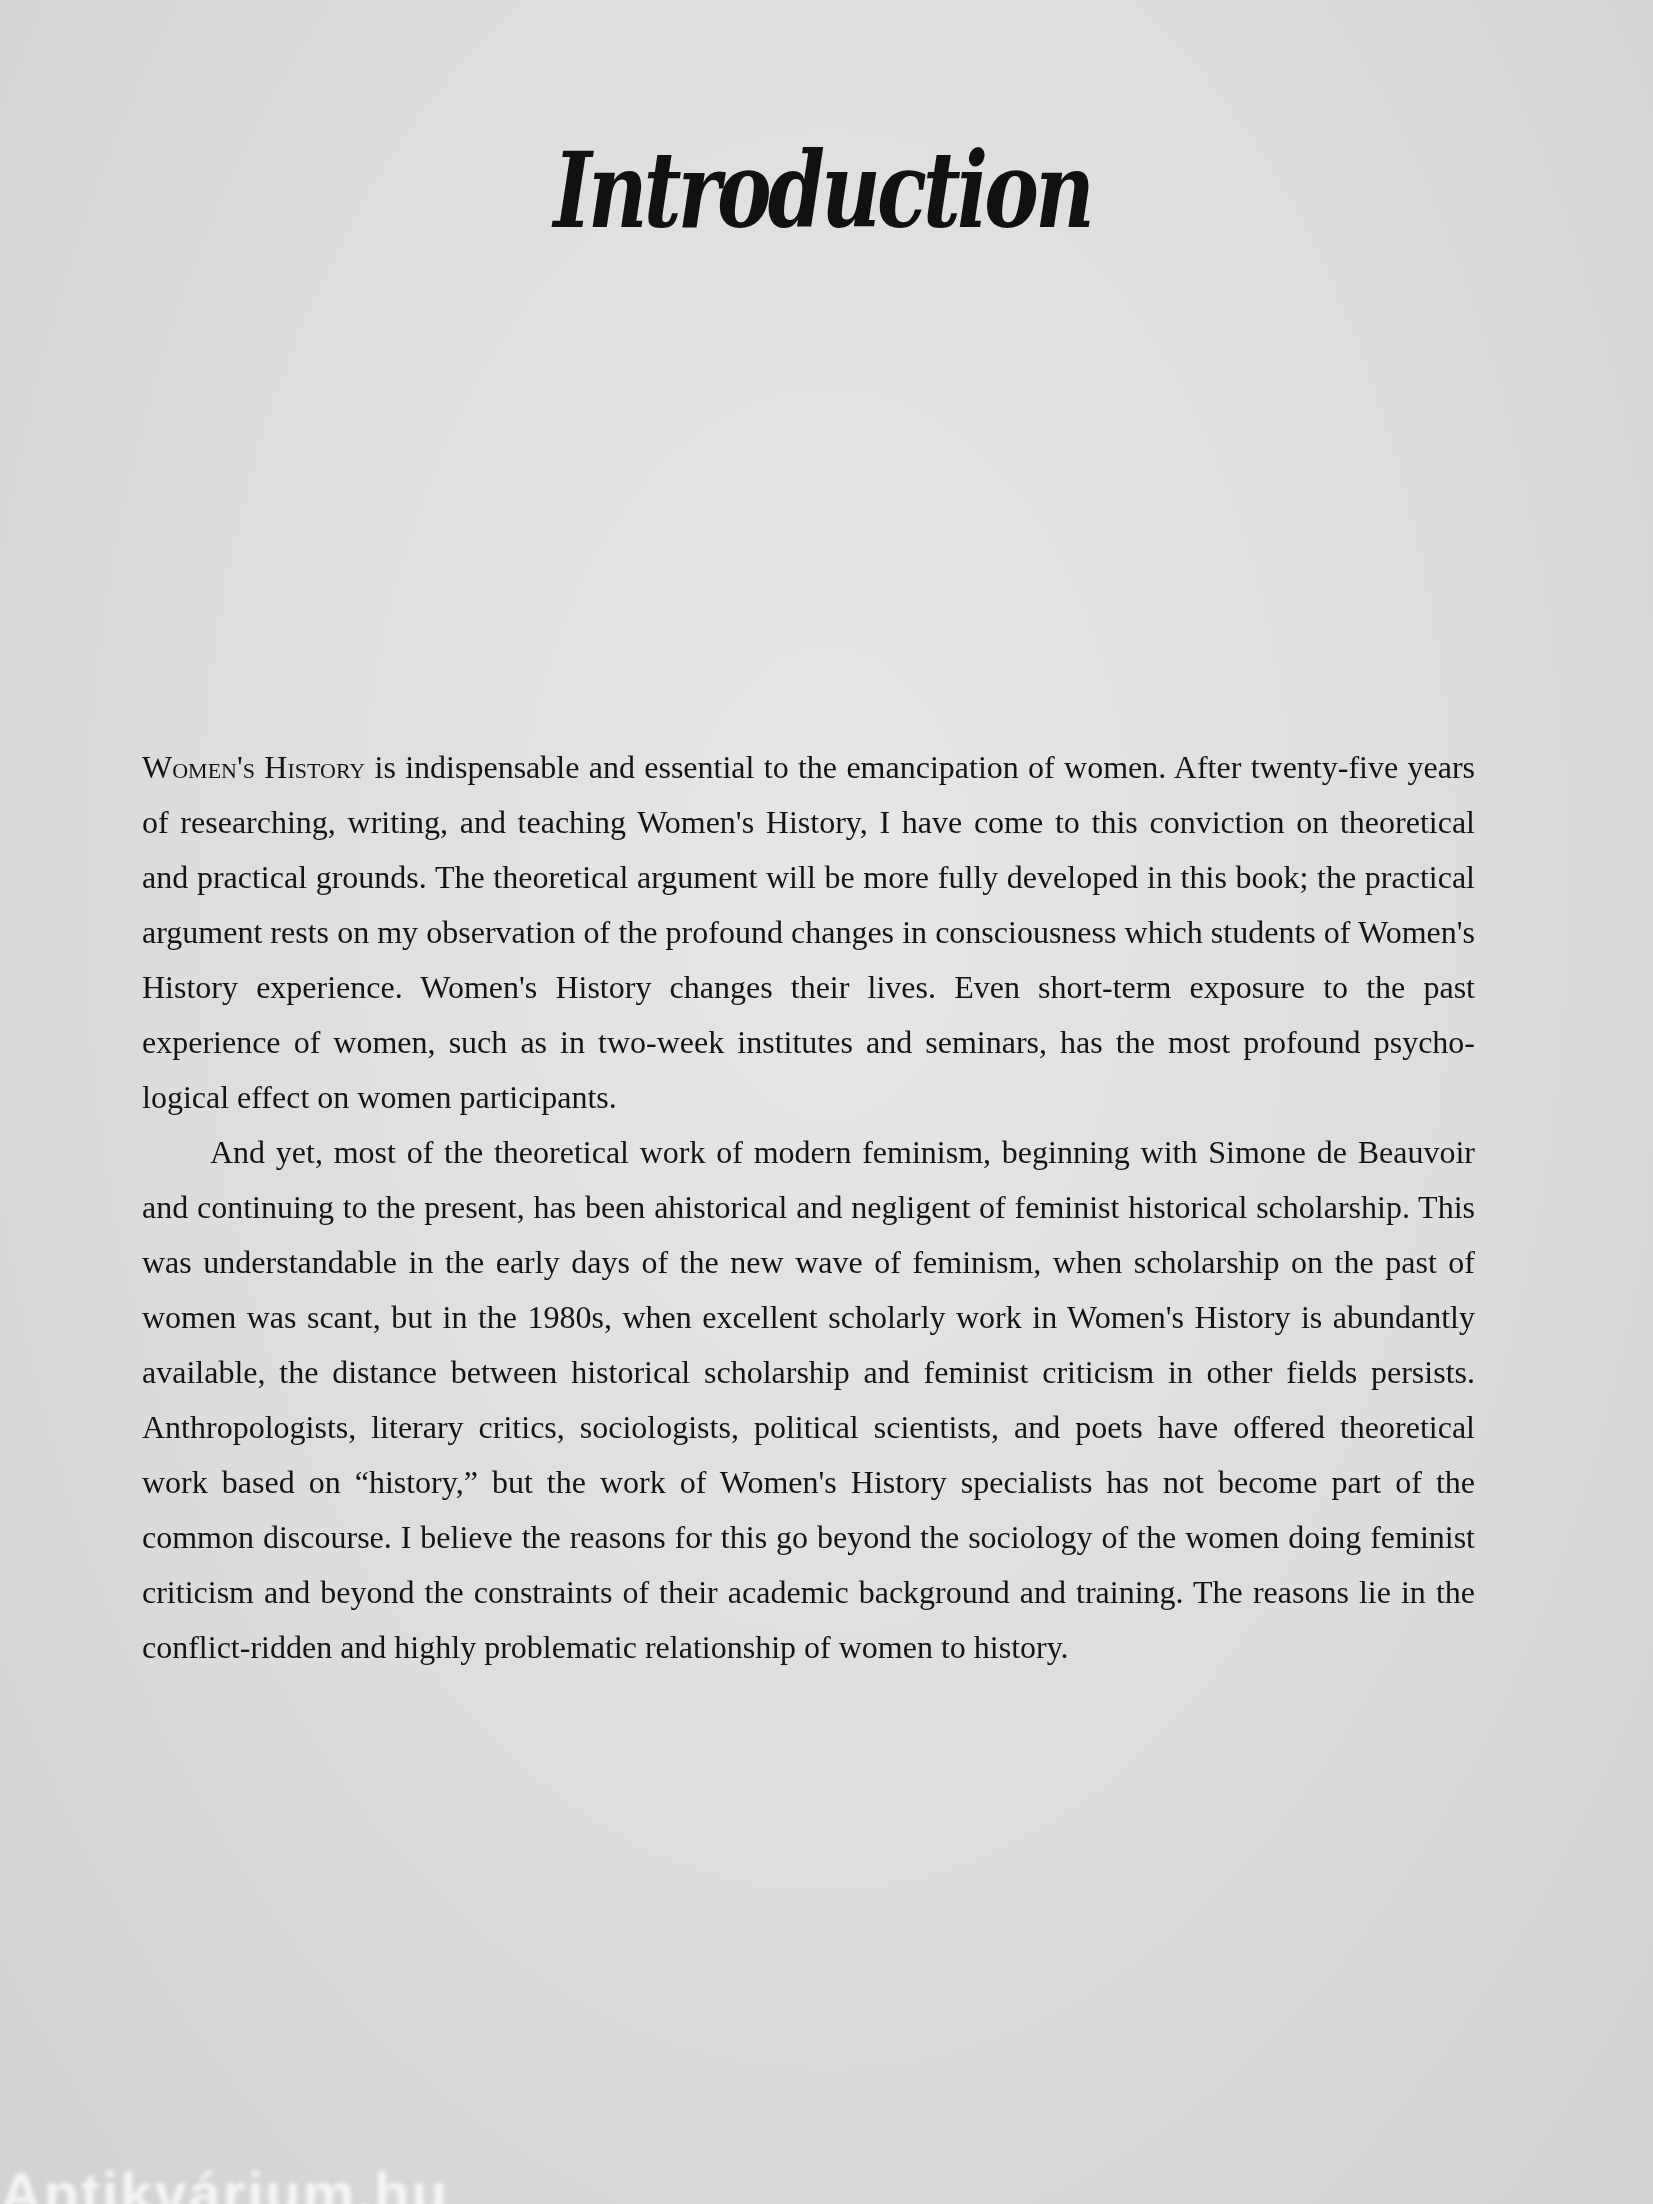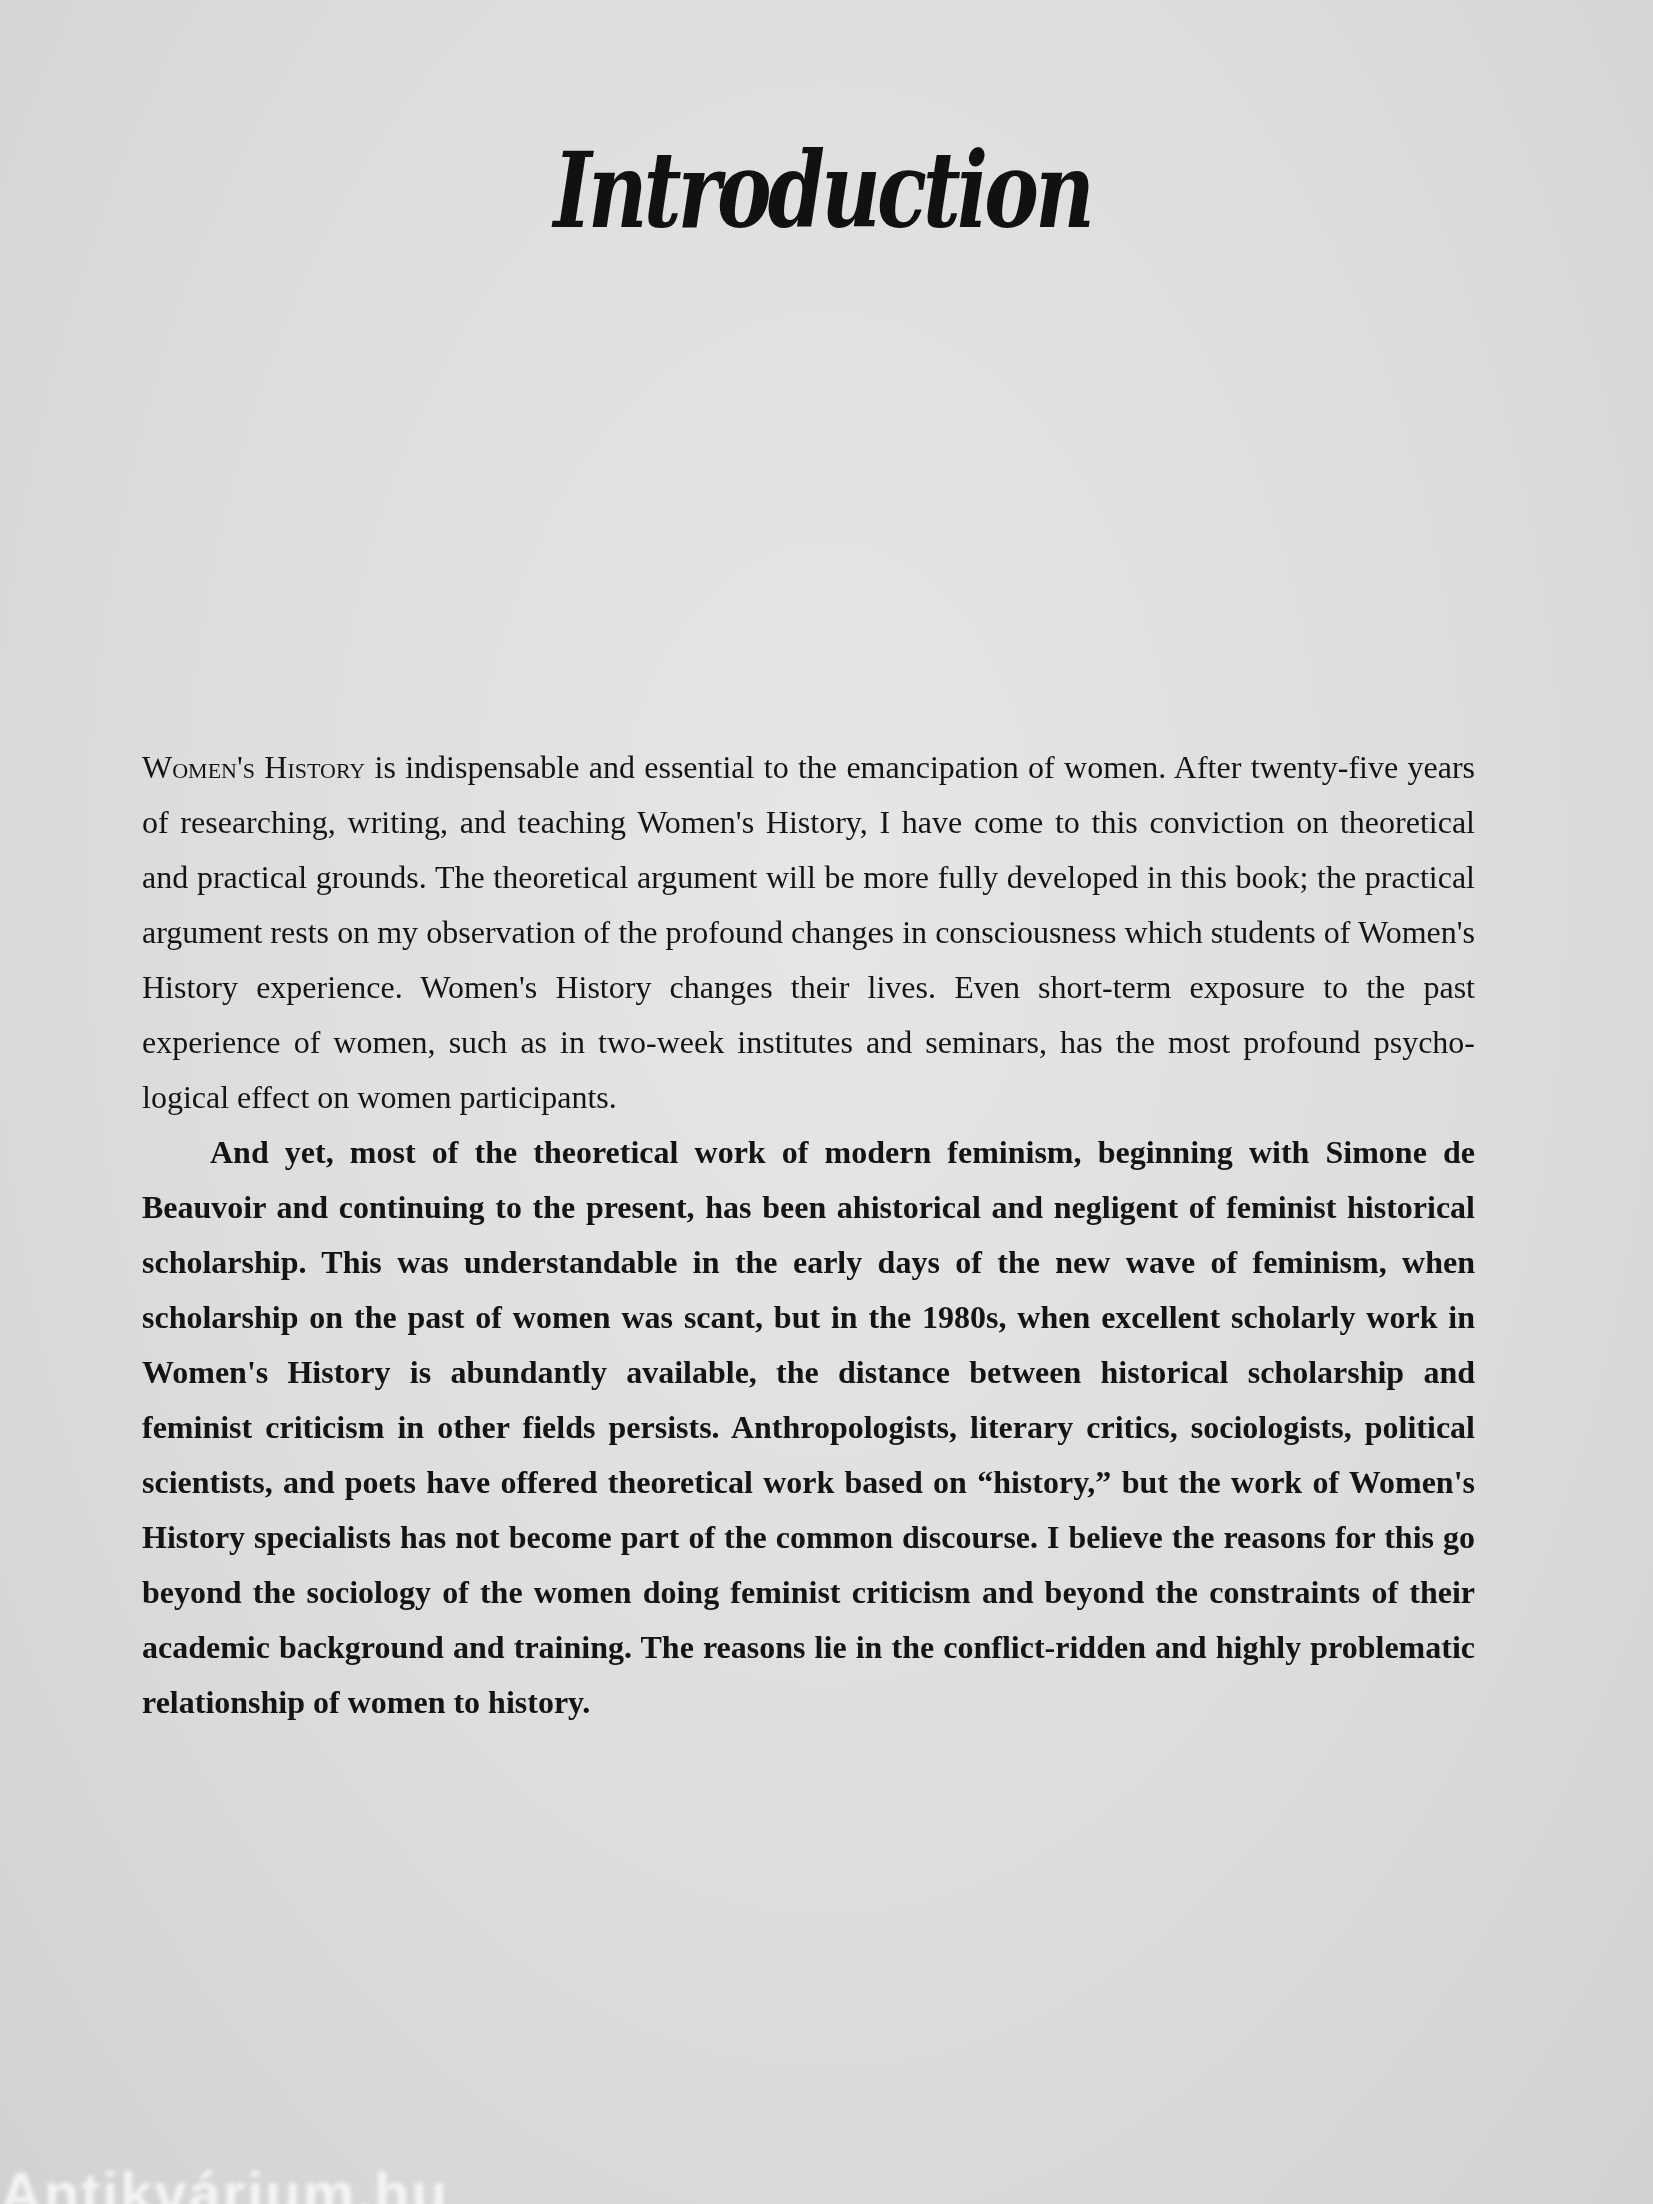--- a/index.html
+++ b/index.html
@@ -24,21 +24,21 @@
     font-size: 105px; letter-spacing: -4.9px;
     transform: scaleX(0.78); transform-origin: 805px 0;
     color: #111;
   }
   .body-text {
     position: absolute; left: 142px; top: 740px; width: 1333px;
     font-size: 32px; line-height: 55px; text-align: justify;
     hyphens: manual;
   }
   .body-text p { margin: 0; }
-  .body-text p.indent { text-indent: 68px; font-weight: bold; }
+  .body-text p.indent { text-indent: 68px; }
   .sc { font-variant: small-caps; }
   .watermark {
     position: absolute; left: 0; bottom: -21.3px;
     font-family: "Liberation Sans", sans-serif; font-weight: bold;
     font-size: 58px; color: rgba(255,255,255,0.75);
     filter: blur(1.9px); letter-spacing: 1.9px;
   }
 </style>
 </head>
 <body>

